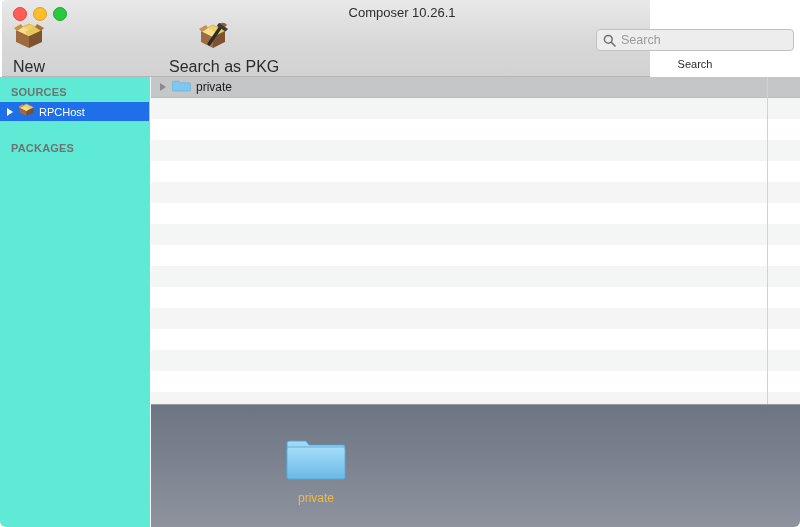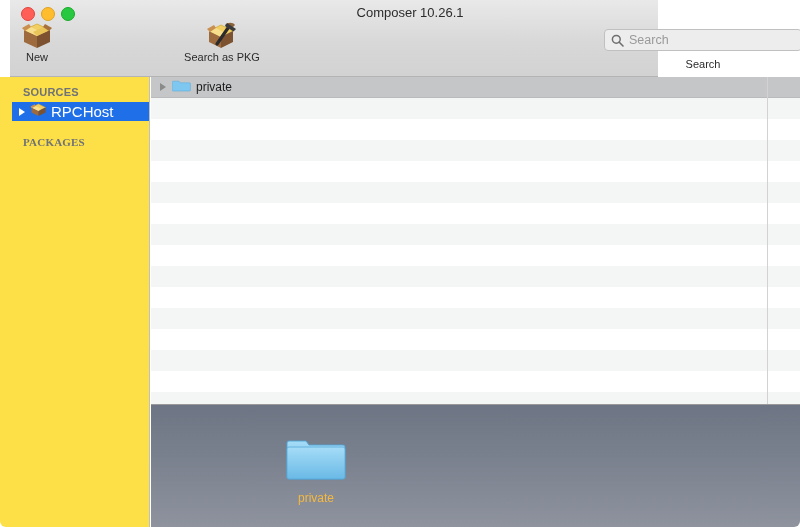--- a/index.html
+++ b/index.html
@@ -17,21 +17,21 @@
     width: 800px;
     height: 527px;
     overflow: hidden;
     background: #ffffff;
     border-radius: 6px;
   }
 
   
   #toolbar {
     position: absolute;
-    left: 10px; top: 0;
+    left: 2px; top: 0;
     width: 648px;
     height: 77px;
     background: linear-gradient(to bottom, #e9e9e9 0%, #d8d8d8 55%, #d2d2d2 100%);
     border-bottom: 1px solid #b4b4b4;
     box-sizing: border-box;
     text-decoration: underline;
   }
   .traffic {
     position: absolute;
     width: 12px; height: 12px;
@@ -53,23 +53,23 @@
   }
 
   .tool-btn {
     position: absolute;
     top: 18px;
     text-align: center;
     cursor: default;
   }
   .tool-btn .tlabel {
     display: block;
-    font-size: 11px;
+    font-size: 16px;
     color: #2b2b2b;
-    margin-top: 1px;
+    margin-top: 10px;
     line-height: 13px;
     white-space: nowrap;
   }
   #btn-new   { left: 2px;  width: 50px; }
   #btn-dmg   { left: 78px; width: 90px; }
   #btn-pkg   { left: 167px; width: 90px; }
 
   .icon-wrap { height: 32px; display: block; }
 
   
@@ -105,56 +105,55 @@
     text-align: center;
     font-size: 11px;
     color: #2b2b2b;
   }
 
   
   #sidebar {
     position: absolute;
     left: 0; top: 77px;
     width: 150px; height: 450px;
-    background: #fde047;
+    background: #5eead4;
     border-right: 1px solid #bfbfbf;
     box-sizing: border-box;
     overflow: hidden;
-    padding-left: 12px;
   }
   .side-header {
     font-size: 11px;
     font-weight: bold;
     color: #6f7277;
     letter-spacing: 0.2px;
     padding-left: 11px;
     line-height: 14px;
   }
   #sources-header { margin-top: 8px; }
-  #packages-header { margin-top: 14px; font-family: Liberation Serif, serif; }
+  #packages-header { margin-top: 20px; }
 
   #row-rpchost {
     position: relative;
     height: 19px;
     background: #1e6fe8;
     margin-top: 3px;
     display: flex;
     align-items: center;
     cursor: default;
   }
   .disclosure {
     width: 0; height: 0;
     border-left: 6px solid #ffffff;
     border-top: 4.5px solid transparent;
     border-bottom: 4.5px solid transparent;
     margin-left: 7px;
     flex: none;
   }
   #row-rpchost .rlabel {
-    font-size: 15px;
+    font-size: 11px;
     color: #ffffff;
     margin-left: 4px;
     line-height: 14px;
   }
   .mini-pkg { margin-left: 5px; flex: none; display: block; }
 
   
   #list-area {
     position: absolute;
     left: 151px; top: 77px;

